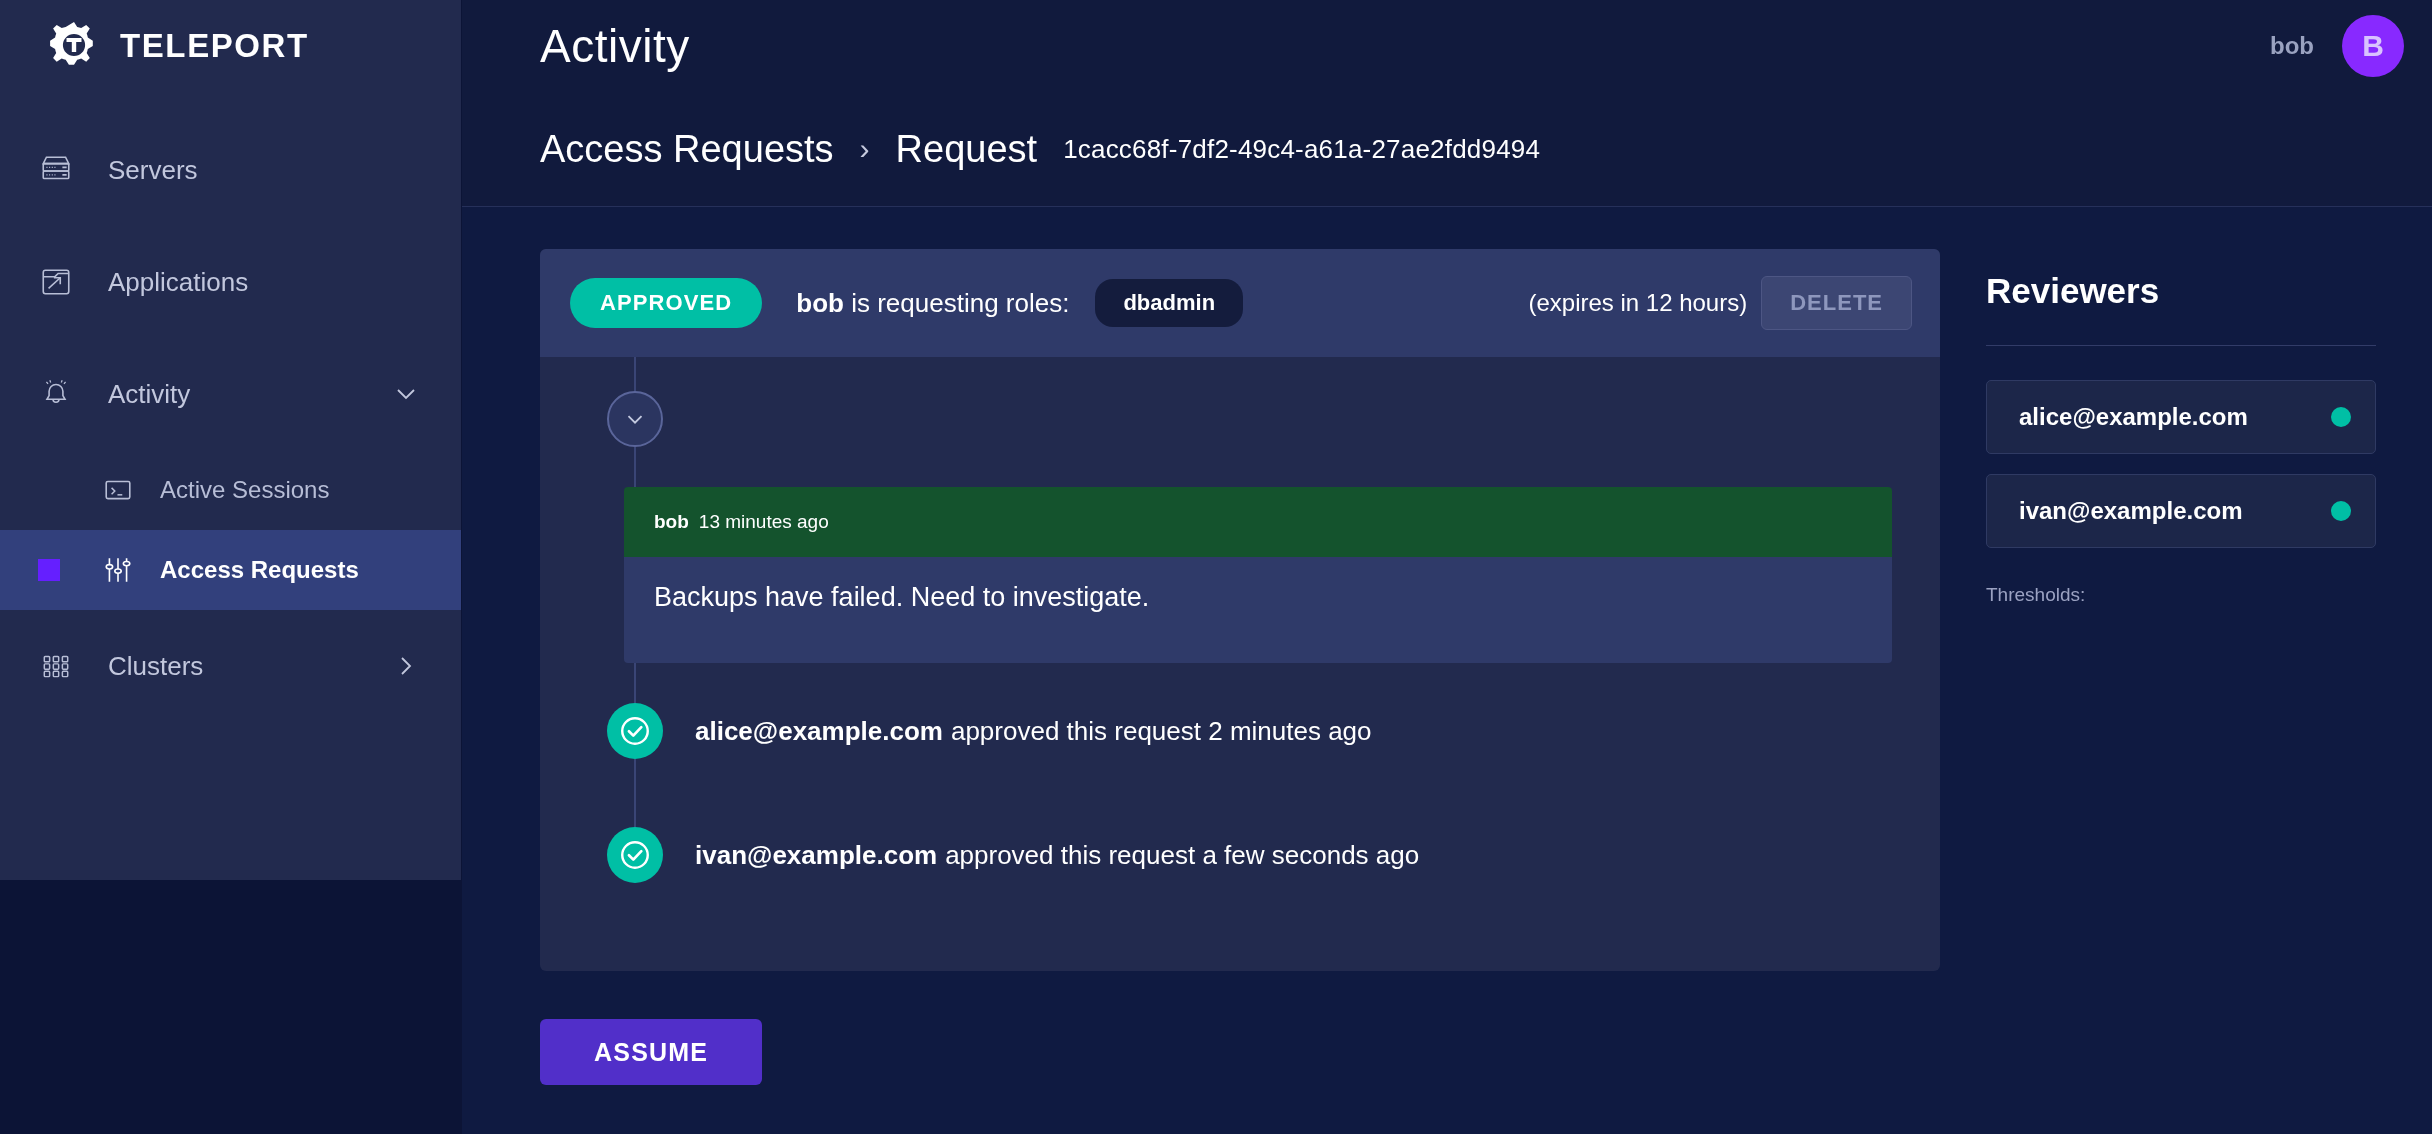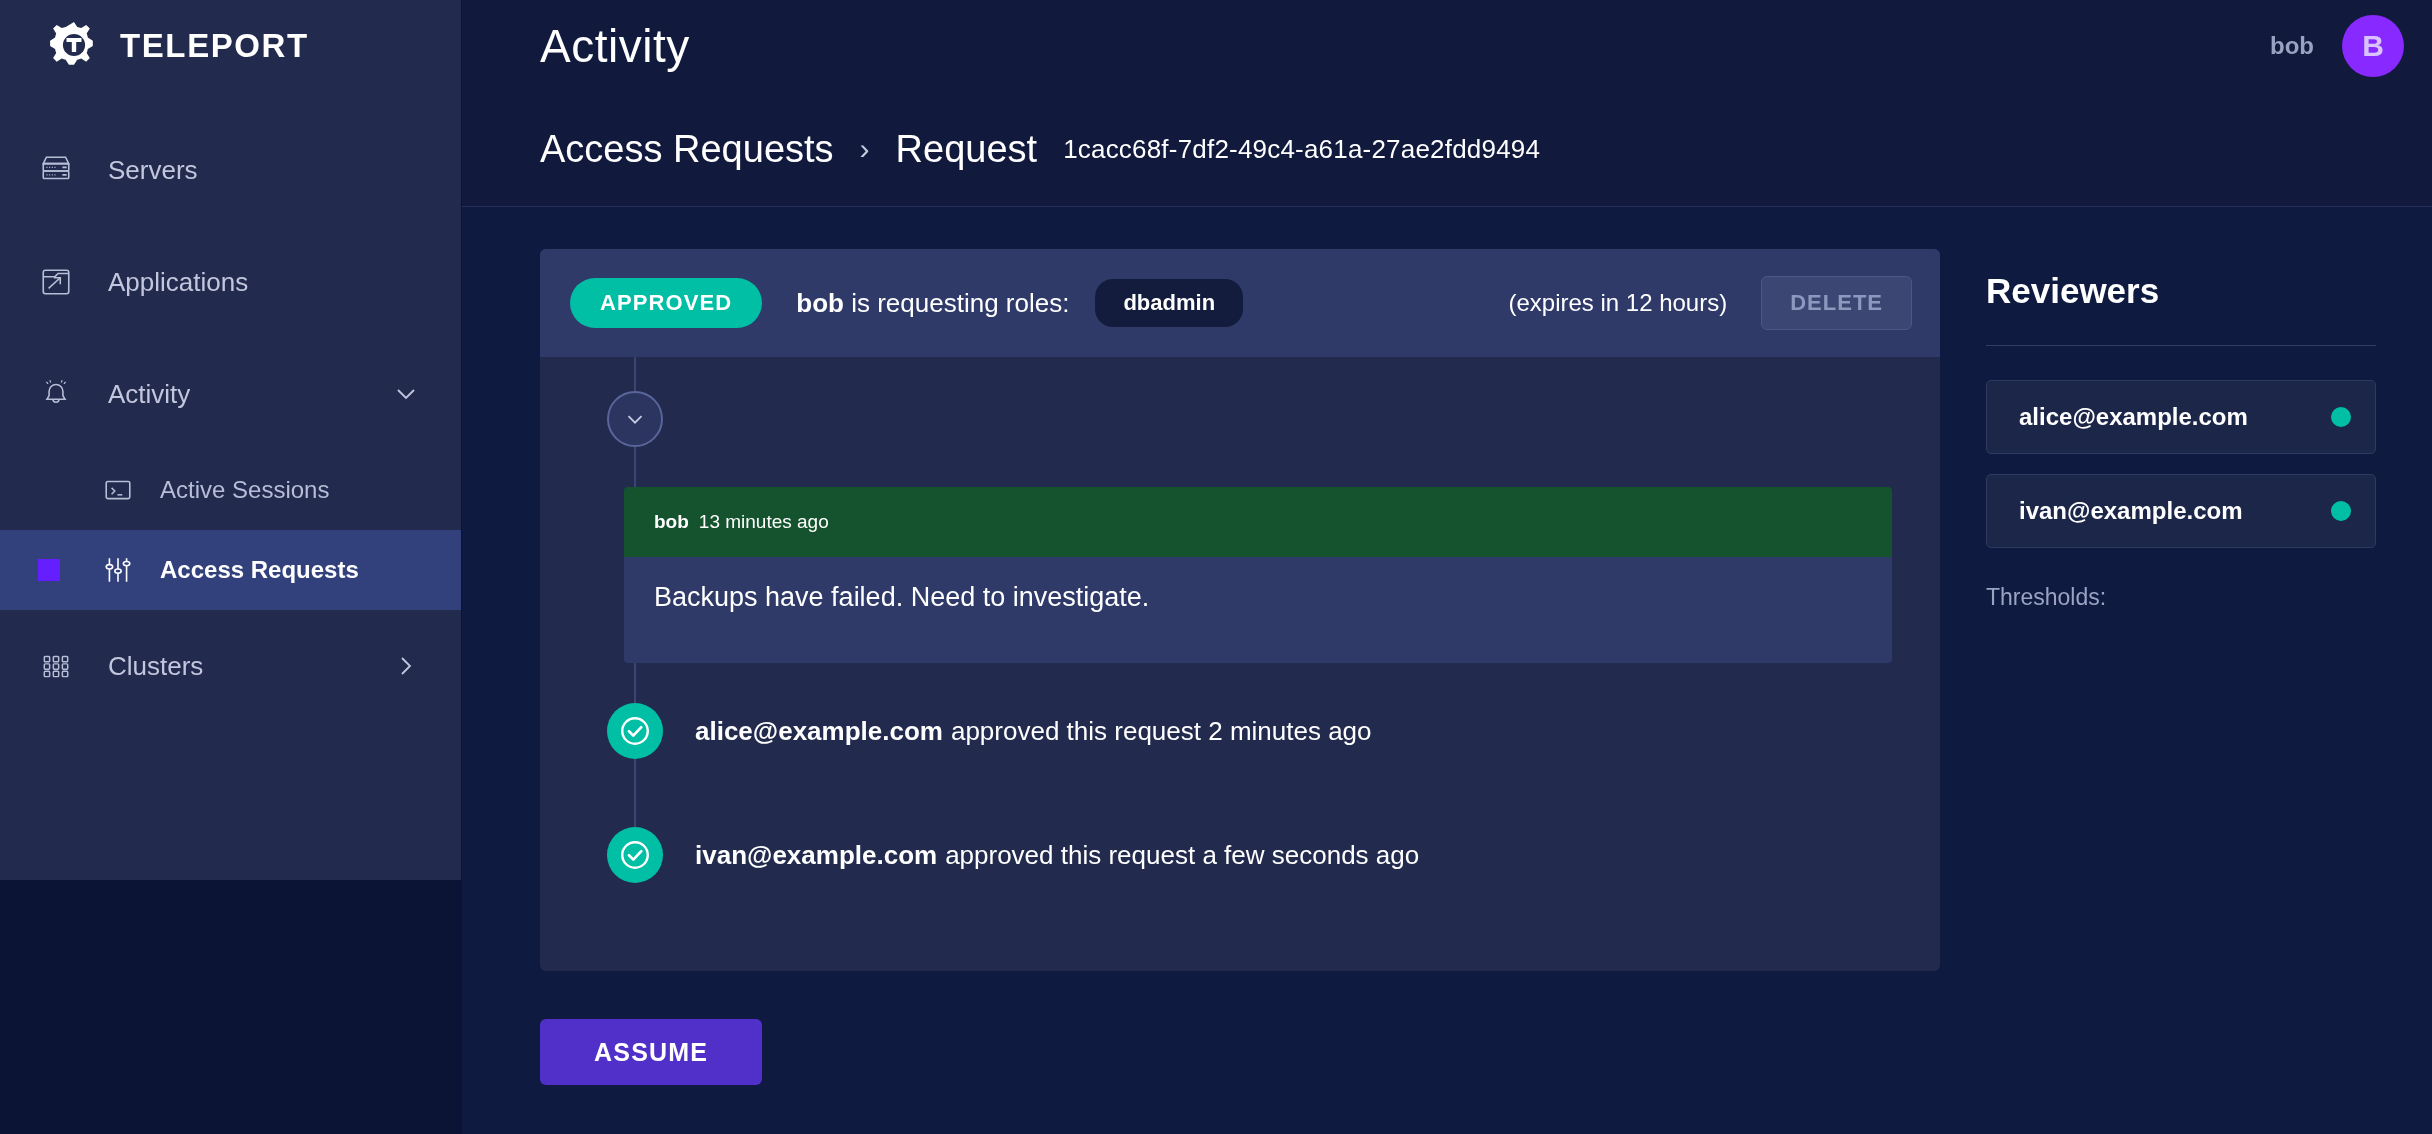--- a/index.html
+++ b/index.html
@@ -144,21 +144,21 @@
   .req-head-text b { font-weight: 700; }
   .role-chip {
     margin-left: 26px; background: #141c3d; color: #ffffff;
     font-size: 22px; font-weight: 700; border-radius: 18px;
     padding: 11px 28px;
   }
   .expires {
     margin-left: auto; font-size: 24px; color: #ffffff;
   }
   .btn-delete {
-    margin-left: 34px; background: #3c4673; color: #8e97bd;
+    margin-left: 14px; background: #3c4673; color: #8e97bd;
     border: 1px solid #4d5684; border-radius: 6px;
     font-size: 22px; font-weight: 700; letter-spacing: 1px;
     padding: 0 28px; height: 54px; cursor: pointer;
   }
 
   .timeline { position: relative; padding: 0 48px 54px 48px; }
   .tl-line {
     position: absolute; left: 94px; top: 0; bottom: 120px;
     width: 2px; background: #3a4576;
   }
@@ -216,21 +216,21 @@
     display: flex; align-items: center;
     padding: 0 24px 0 32px; margin-bottom: 20px;
     cursor: pointer;
   }
   .rev-email { font-size: 24px; font-weight: 700; color: #ffffff; }
   .rev-status {
     margin-left: auto; width: 20px; height: 20px;
     border-radius: 50%; background: #00bfa5;
   }
   .thresholds {
-    margin-top: 36px; font-size: 23px; color: #9ba2c2;
+    margin-top: 36px; font-size: 19px; color: #9ba2c2;
   }
 </style>
 </head>
 <body>
 
 <div class="app">
 
   <aside class="sidebar">
 
     <div class="brand">

